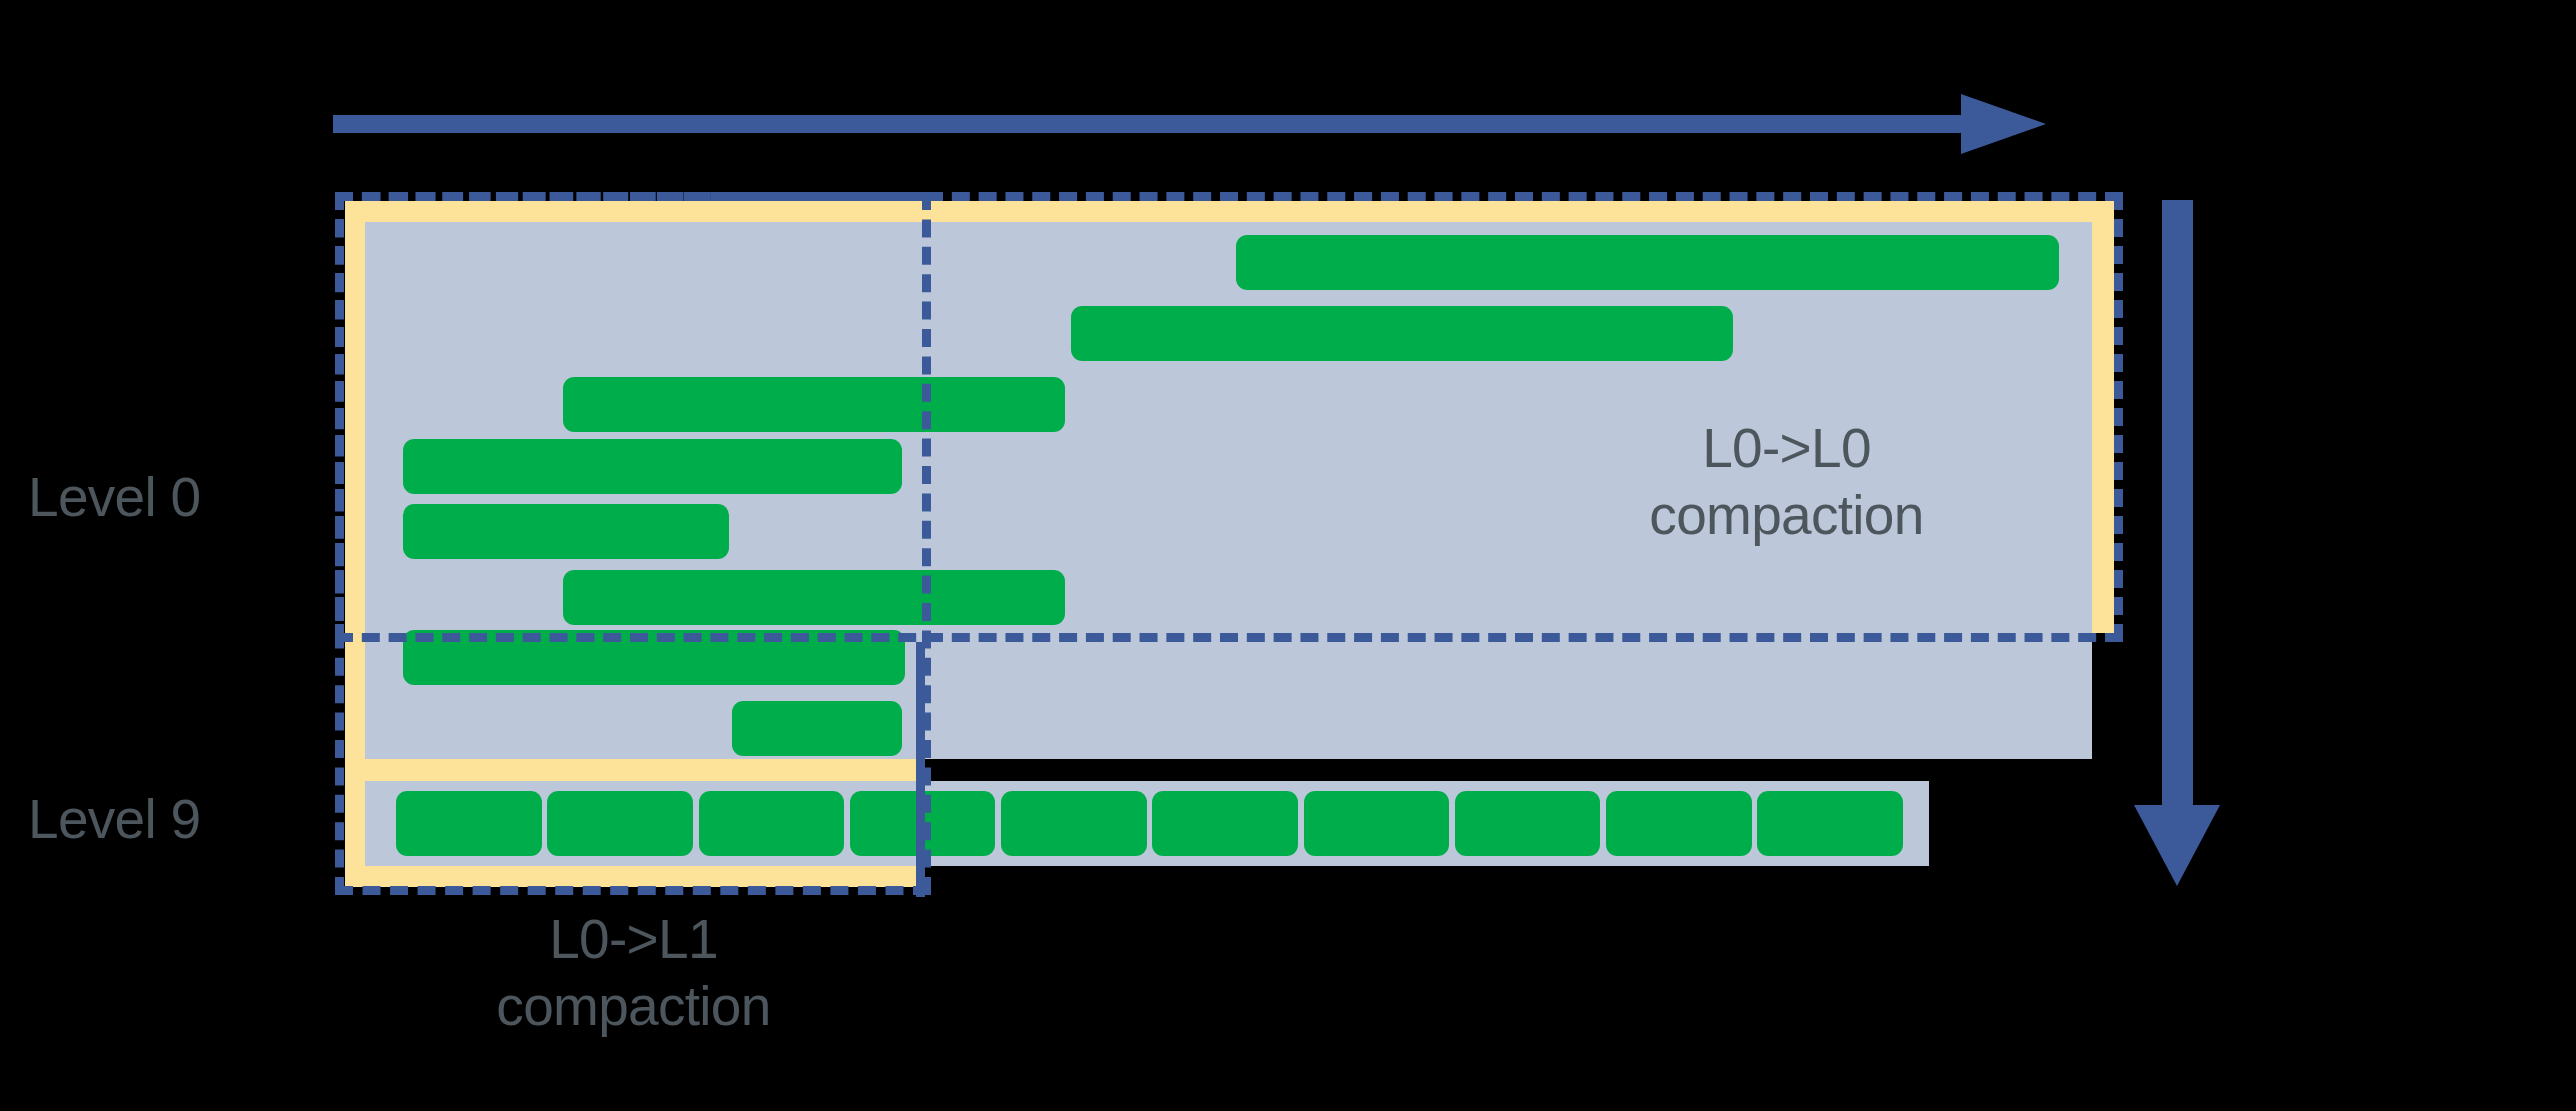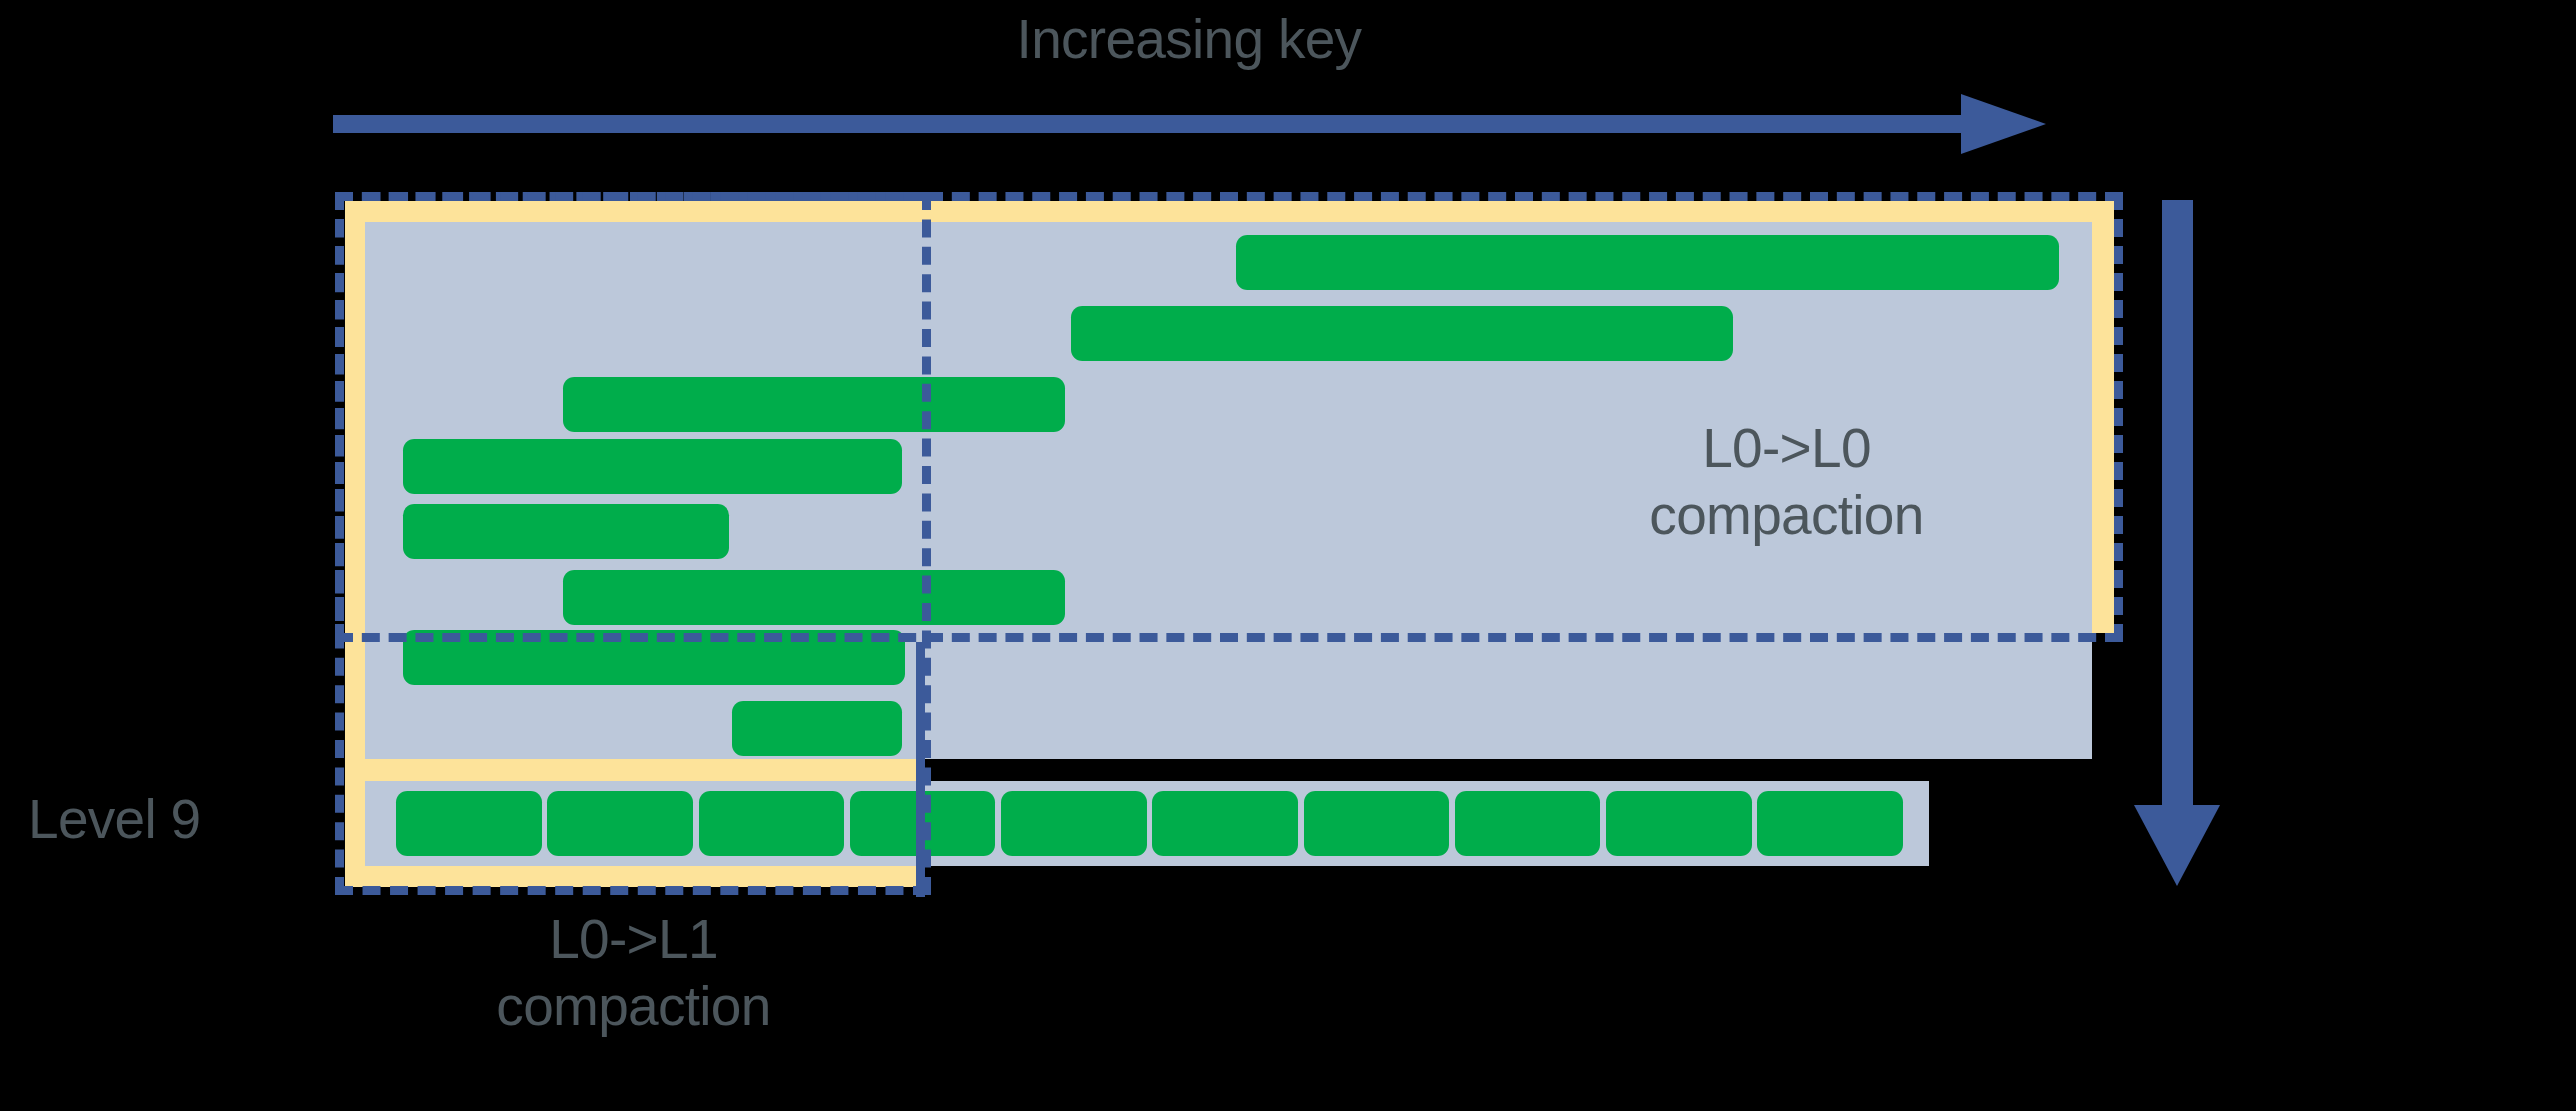--- a/index.html
+++ b/index.html
@@ -35,32 +35,32 @@
 
   
   .vrule{position:absolute;background:#3c5a9a;width:9.2px;}
   .hrule-black{position:absolute;background:#000;}
 </style>
 </head>
 <body>
 
 <div class="stage">
 
-  <div class="lbl" style="left:814px;top:5.7px;width:750px;">Increasing key</div>
 
   <div class="key-arrow">
     <div class="shaft"></div>
     <div class="head"></div>
   </div>
 
   <div class="age-arrow">
     <div class="shaft"></div>
     <div class="head"></div>
   </div>
 
+  <div class="lbl" style="left:28px;top:464px;width:297px;text-align:left;">Level 0</div>
   <div class="lbl" style="left:28px;top:786px;width:297px;text-align:left;">Level 9</div>
 
   <div class="box yellow" style="left:345px;top:201px;width:1769px;height:432px;"></div>
 
   <div class="box yellow" style="left:345px;top:201px;width:577px;height:685px;"></div>
 
   <div class="box slate" style="left:365px;top:222px;width:1727px;height:538px;"></div>
 
   <div class="box slate" style="left:365px;top:781px;width:1564px;height:85px;"></div>
 

